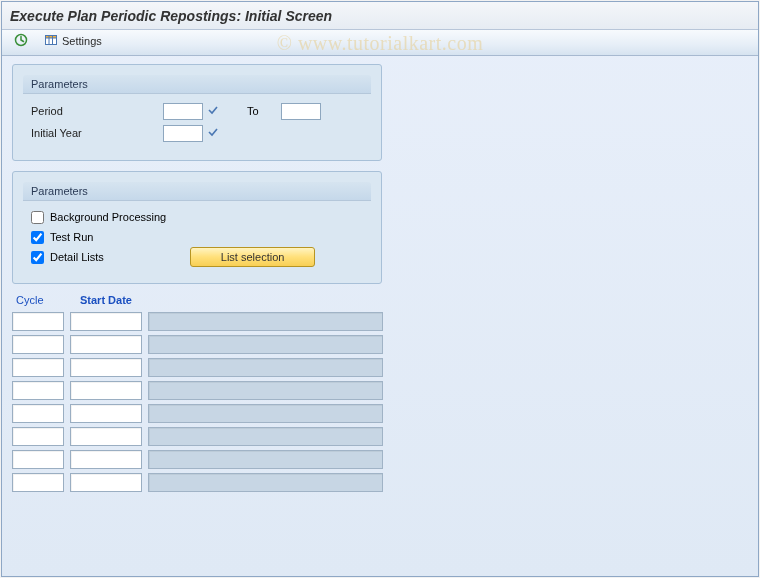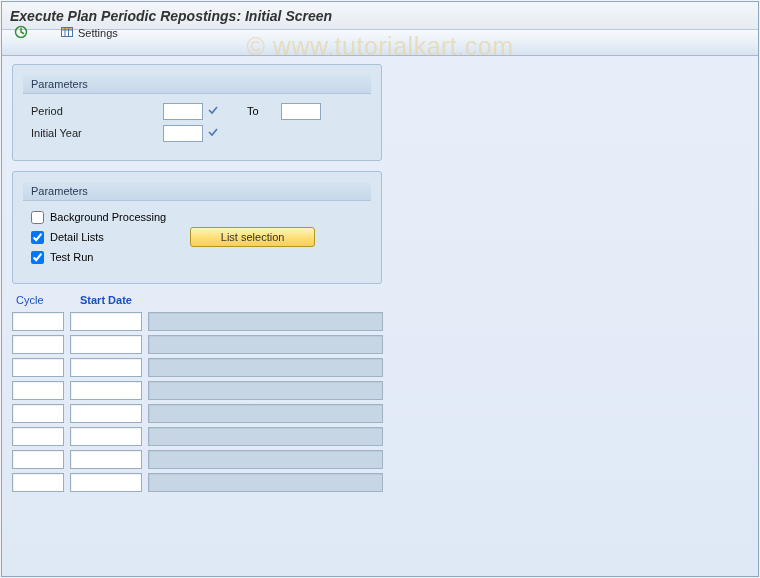--- a/index.html
+++ b/index.html
@@ -28,23 +28,23 @@
     font-weight: bold;
     font-style: italic;
     font-size: 14px;
     color: #333;
   }
   .toolbar {
     height: 26px;
     background: linear-gradient(to bottom, #f7fafd 0%, #e6eef7 60%, #d6e3f0 100%);
     border-bottom: 1px solid #a7b9d0;
     display: flex;
-    align-items: flex-end;
-    padding: 12px 6px;
-    gap: 20px;
+    align-items: flex-start;
+    padding: 1px 6px;
+    gap: 4px;
   }
   .tb-btn {
     height: 20px;
     display: inline-flex;
     align-items: center;
     gap: 4px;
     padding: 0 5px;
     border: 1px solid transparent;
     border-radius: 3px;
     cursor: pointer;
@@ -115,23 +115,23 @@
     background: #fff;
     box-shadow: inset 1px 1px 0 rgba(0,0,0,0.05);
   }
   .cell.cycle { width: 52px; }
   .cell.date  { width: 72px; }
   .cell.desc  { width: 235px; background: #c7d6e4; border-color:#a0b3c6; }
   .watermark {
     position: absolute;
     top: 30px; left: 0; right: 0;
     text-align: center;
-    font-size: 25px;
+    font-size: 20px;
     color: rgba(230, 210, 160, 0.65);
-    font-family: Liberation Sans, sans-serif;
+    font-family: Liberation Serif, serif;
     pointer-events: none;
     letter-spacing: 0.5px;
   }
 </style>
 </head>
 <body>
 
 <div class="window">
   <div class="titlebar">
     <span>Execute Plan Periodic Repostings: Initial Screen</span>
@@ -189,26 +189,26 @@
 
     <div class="groupbox">
       <div class="group-title">Parameters</div>
       <div class="group-body">
         <div class="chk-row">
           <input type="checkbox" style="">
           <span>Background Processing</span>
         </div>
         <div class="chk-row">
           <input type="checkbox" checked="" style="">
+          <span>Test Run</span>
+        </div>
+        <div class="chk-row">
+          <input type="checkbox" checked="" style="">
           <span>Detail Lists</span>
           <button class="yellow-btn">List selection</button>
-        </div>
-        <div class="chk-row">
-          <input type="checkbox" checked="" style="">
-          <span>Test Run</span>
         </div>
       </div>
     </div>
 
     <div class="table-area">
       <div class="table-head">
         <span class="col-cycle">Cycle</span>
         <span class="col-date">Start Date</span>
       </div>
       <div class="table-rows" id="table-rows">

